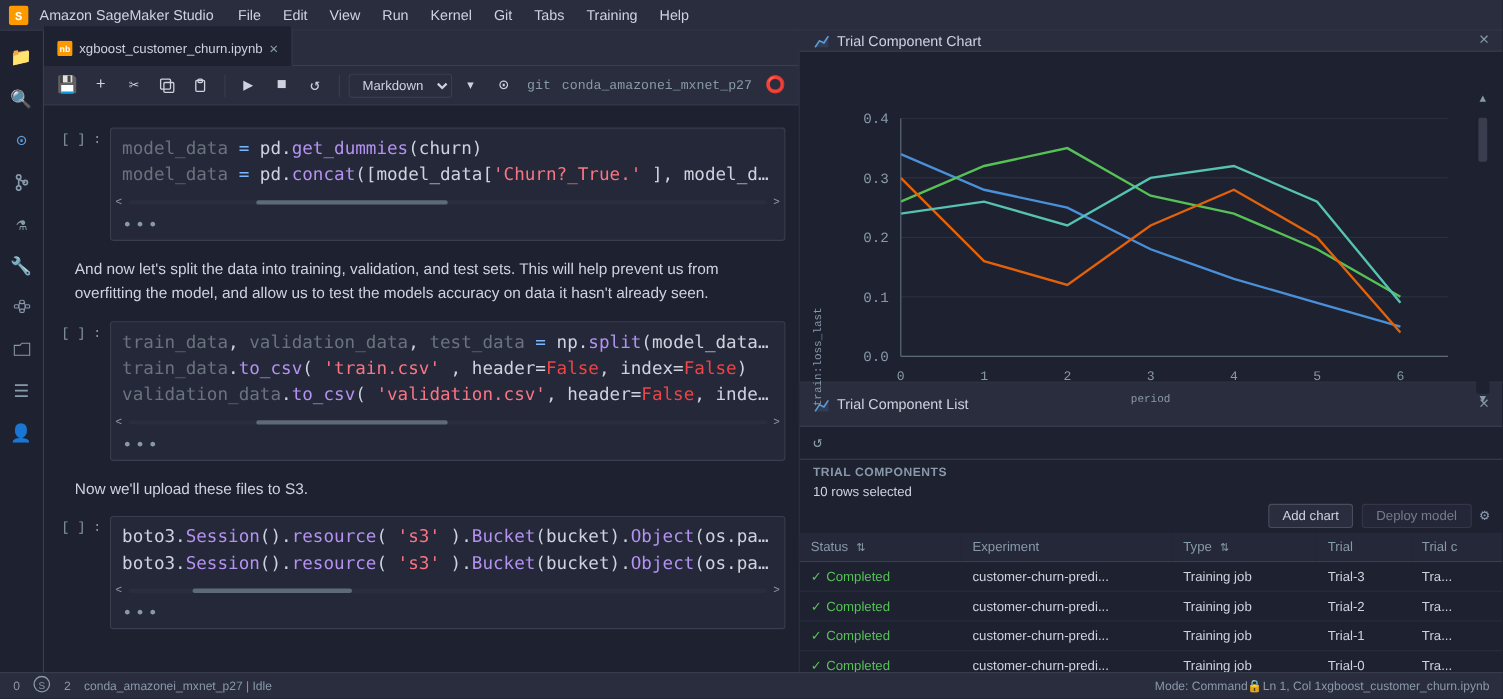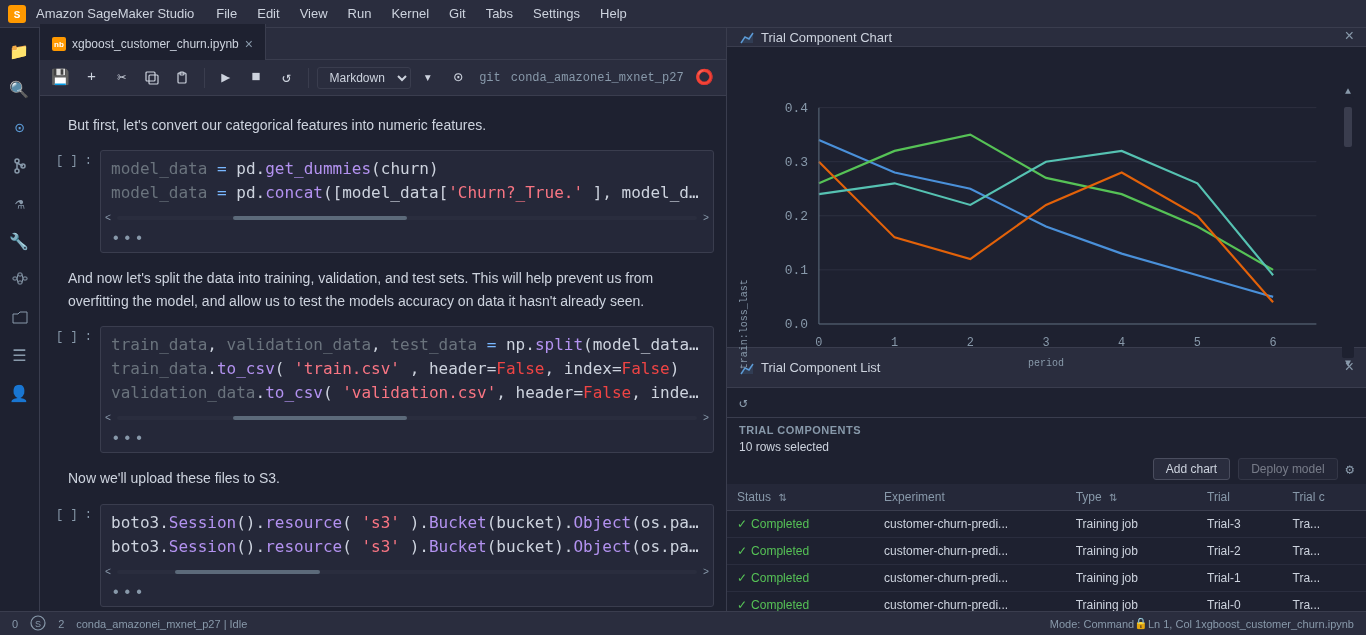--- a/index.html
+++ b/index.html
@@ -461,21 +461,21 @@
     </svg>
   </div>
   <span class="app-title">Amazon SageMaker Studio</span>
   <span class="menu-item">File</span>
   <span class="menu-item">Edit</span>
   <span class="menu-item">View</span>
   <span class="menu-item">Run</span>
   <span class="menu-item">Kernel</span>
   <span class="menu-item">Git</span>
   <span class="menu-item">Tabs</span>
-  <span class="menu-item">Settings</span>
+  <span class="menu-item">Training</span>
   <span class="menu-item">Help</span>
 </div>
 
 <div class="main-layout">
 
   <div class="sidebar">
     <div class="sidebar-icon">📁</div>
     <div class="sidebar-icon">🔍</div>
     <div class="sidebar-icon active">⊙</div>
     <div class="sidebar-icon">
@@ -552,23 +552,20 @@
       <div class="toolbar-btn">▾</div>
       <div class="toolbar-btn">⊙</div>
       <span class="git-badge">git</span>
       <span style="color:#8899aa;margin-left:6px;font-size:12px;">conda_amazonei_mxnet_p27</span>
       <div class="toolbar-btn" style="margin-left:4px">⭕</div>
     </div>
 
     <div class="notebook-content">
 
 
-      <div class="md-cell">
-        <p>But first, let's convert our categorical features into numeric features.</p>
-      </div>
 
       <div class="code-cell">
         <div class="cell-prompt">[ ] :</div>
         <div class="cell-content">
           <div class="cell-code">
             <pre><span class="cm">model_data</span> <span class="op">=</span> pd.<span class="fn">get_dummies</span>(churn)</pre>
             <pre><span class="cm">model_data</span> <span class="op">=</span> pd.<span class="fn">concat</span>([model_data[<span class="st">'Churn?_True.'</span> ], model_data.drop([<span class="st">'Chu</span></pre>
           </div>
           <div style="display:flex;justify-content:space-between;padding:2px 4px;font-size:10px;color:#8899aa;">
             <span>&lt;</span>

